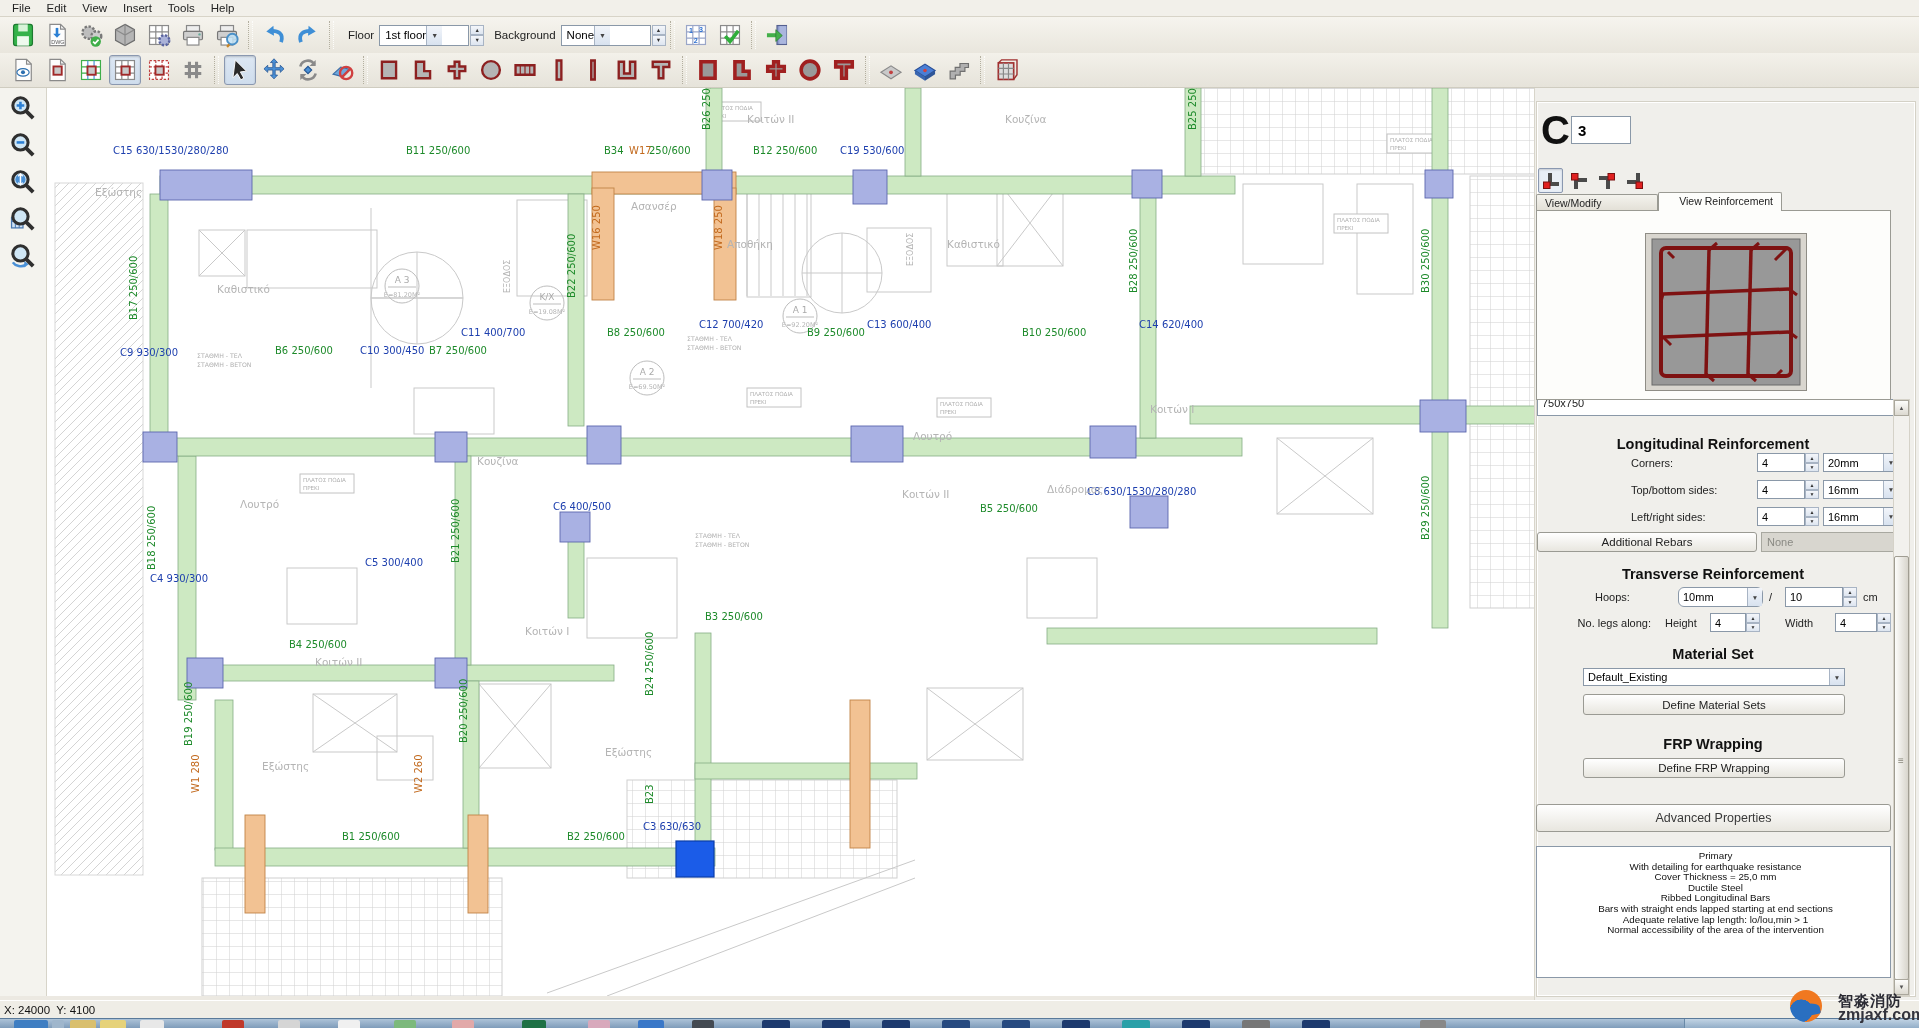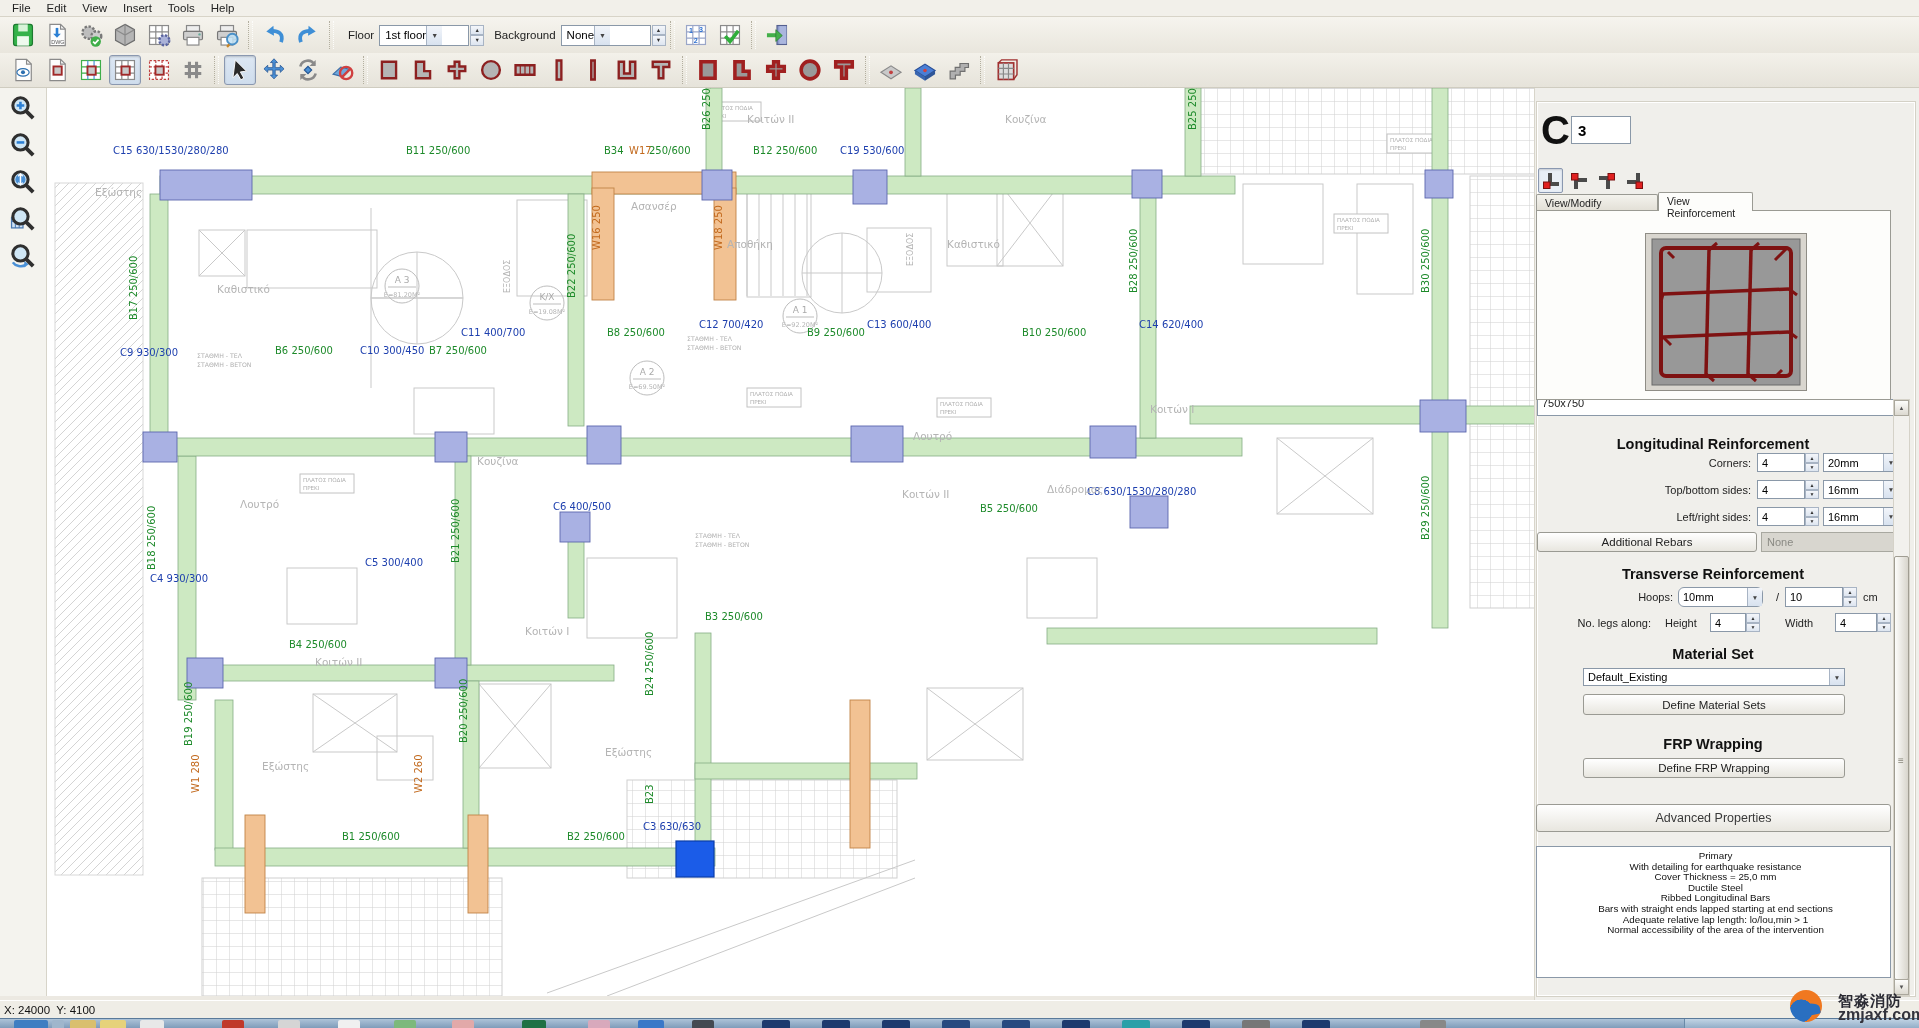--- a/index.html
+++ b/index.html
@@ -38,21 +38,21 @@
   .obtn { width:25px; height:25px; margin-right:3px; display:flex; align-items:center; justify-content:center; border:1px solid transparent; border-radius:2px; }
   .obtn.pressed { border:1px solid #8a98b0; background:#e8eef6; box-shadow:inset 0 1px 2px rgba(0,0,0,.15); }
   .tabs { position:absolute; left:1px; top:104px; display:flex; align-items:flex-end; height:19px; }
   .tab { font-size:10.5px; padding:2px 8px 2px 8px; border:1px solid #9a9a93; border-bottom:none; background:linear-gradient(#f4f3ee,#e2dfd6); color:#222; border-radius:2px 2px 0 0; height:17px; }
   .tab.active { background:#fdfdfb; height:19px; position:relative; z-index:3; box-shadow:inset 0 2px 0 #e8a33d00; }
   .tabpanel { position:absolute; left:1px; top:122px; width:355px; height:190px; background:#fdfdfb; border:1px solid #9a9a93; z-index:2; }
   .sectionwrap { position:absolute; left:108px; top:22px; width:162px; height:158px; background:#d9d6cf; border:1px solid #8f8d86; }
   .sizelist { position:absolute; left:2px; top:311px; width:358px; height:17px; background:#fff; border:1px solid #8a98a8; overflow:hidden; }
   .sizelist div { font-size:11px; color:#222; padding-left:4px; margin-top:-3px; }
   .ptitle { position:absolute; width:356px; text-align:center; font-size:14.5px; font-weight:bold; color:#111; }
-  .plabel { position:absolute; font-size:11px; color:#222; text-align:right; }
+  .plabel { position:absolute; font-size:11px; color:#222; }
   .pinput { position:absolute; border:1px solid #8a98a8; background:#fff; font-size:11px; padding-left:4px; font-family:"Liberation Sans",sans-serif; }
   .pspin { position:absolute; width:14px; display:flex; flex-direction:column; }
   .pspin div { flex:1; border:1px solid #a8b4c4; background:linear-gradient(#f4f6fa,#dde5f0); font-size:5px; color:#333; display:flex; align-items:center; justify-content:center; }
   .pcombo { position:absolute; background:#fff; border:1px solid #8a98a8; font-size:11px; display:flex; align-items:center; justify-content:space-between; padding-left:4px; }
   .pcombo .arrowbox { width:15px; align-self:stretch; background:linear-gradient(#f2f5fa,#d8e2ef); border-left:1px solid #a8b4c4; display:flex; align-items:center; justify-content:center; font-size:6.5px; color:#444; }
   .pbtn { position:absolute; border:1px solid #9a9a93; border-radius:3px; background:linear-gradient(#ffffff,#e8e6df); font-size:11.5px; color:#222; display:flex; align-items:center; justify-content:center; }
   .disfield { position:absolute; border:1px solid #a8a8a0; background:#d8d6cf; color:#8a8a84; font-size:11px; display:flex; align-items:center; padding-left:5px; }
   .advlist { position:absolute; left:1px; top:758px; width:355px; height:132px; background:#fff; border:1px solid #8a98a8; padding:4px 0 0 4px; }
   .advlist div { font-size:9.8px; color:#111; line-height:10.6px; white-space:nowrap;text-align:center; }
   .pscroll { position:absolute; left:358px; top:311px; width:17px; height:597px; background:#f2f1ed; border:1px solid #d5d2c8; }
@@ -685,21 +685,21 @@
                 <rect x="7" y="11" width="11" height="4" fill="#4a4a4a"></rect>
                 <rect x="2.5" y="11" width="6.5" height="6.5" fill="#e02020" stroke="#7a1010"></rect>
               </g>
             </svg>
           </div>
         </span>
     </div>
 
     <div class="tabs">
       <div class="tab" style="width:122px;">View/Modify Geometry</div>
-      <div class="tab active" style="width:95px;">View Reinforcement</div>
+      <div class="tab active" style="width:124px;text-align:right;">View Reinforcement</div>
     </div>
 
     <div class="tabpanel">
       <div class="sectionwrap">
         <svg width="160" height="156" viewBox="0 0 160 156">
           <rect x="6" y="5" width="148" height="146" fill="#989898" stroke="#6a6a6a"></rect>
           <rect x="15" y="14" width="130" height="128" rx="5" fill="none" stroke="#7e1212" stroke-width="4"></rect>
           <line x1="63" y1="16" x2="60" y2="140" stroke="#7e1212" stroke-width="3.5"></line>
           <line x1="105" y1="16" x2="102" y2="140" stroke="#7e1212" stroke-width="3.5"></line>
           <path d="M17 60 L143 55" stroke="#7e1212" stroke-width="3.5" fill="none"></path>

